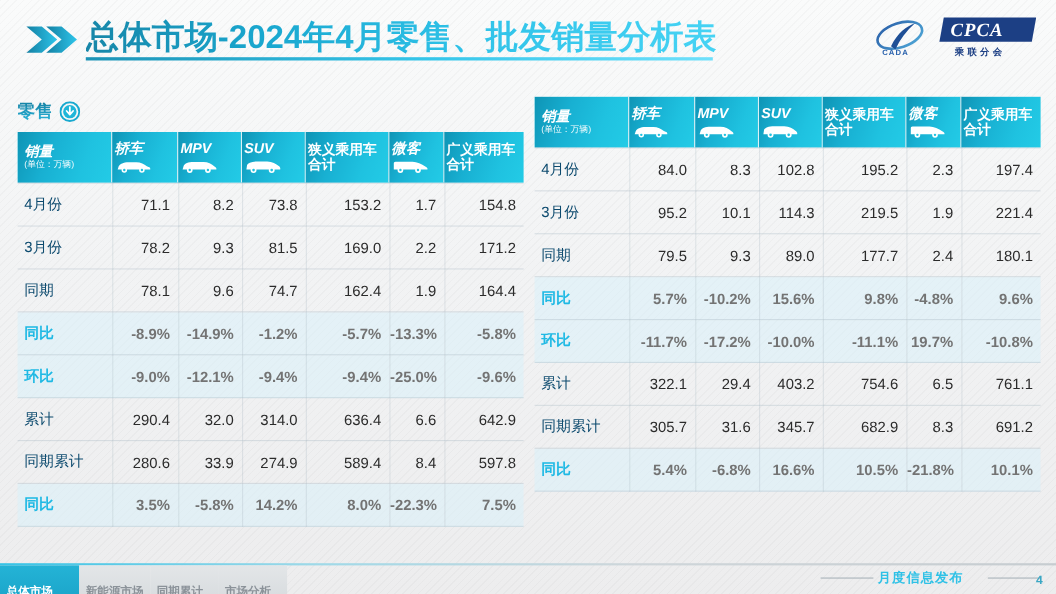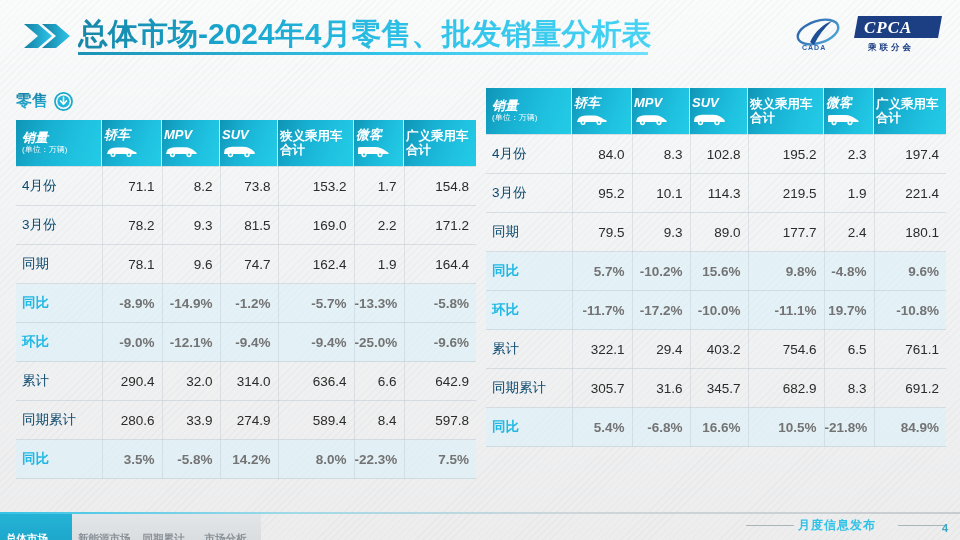--- a/index.html
+++ b/index.html
@@ -485,21 +485,21 @@
             <td>8.3</td>
             <td class="last">691.2</td>
           </tr>
           <tr class="pct">
             <td class="rowlab">同比</td>
             <td>5.4%</td>
             <td>-6.8%</td>
             <td>16.6%</td>
             <td>10.5%</td>
             <td>-21.8%</td>
-            <td class="last">84.9%</td>
+            <td class="last">10.1%</td>
           </tr>
         </tbody>
     </table>
   </div>
 
   <div class="footer-rule"></div>
   <div class="footer-tabs">
       <div class="ftab active">总体市场</div>
       <div class="ftab">新能源市场</div>
       <div class="ftab">同期累计</div>

